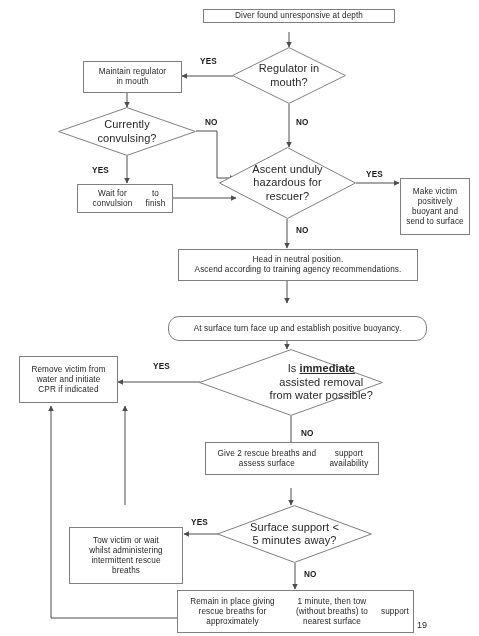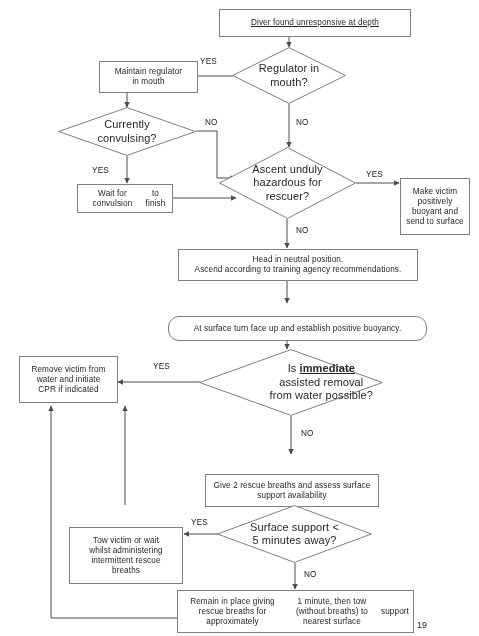--- a/index.html
+++ b/index.html
@@ -55,21 +55,21 @@
     z-index: 0;
   }
   .decision .dia-label {
     position: relative;
     z-index: 1;
     padding: 0 10px;
   }
   .edge-label {
     position: absolute;
     font-size: 8.2px;
-    font-weight: normal;
+    font-weight: bold;
     color: #1a1a1a;
     letter-spacing: 0.2px;
     white-space: nowrap;
   }
   .page-num {
     position: absolute;
     font-size: 9px;
     color: #262626;
   }
   .em-underline {
@@ -121,35 +121,35 @@
       <path d="M 218 534 L 184 534"></path>
 
       <path d="M 295 563 L 295 589"></path>
 
       <path d="M 125 505 L 125 406"></path>
 
       <path d="M 178 618 L 51 618 L 51 406"></path>
     </g>
   </svg>
 
-  <div class="node process" style="left:219px; top:9px; width:192px; height:28px;text-decoration:underline;">
+  <div class="node process" style="left:203px; top:9px; width:192px; height:14px;">
     <span>Diver found unresponsive at depth</span>
   </div>
 
   <div class="node decision" style="left:232px; top:47px; width:114px; height:57px;">
     <svg class="dia-shape" viewBox="0 0 114 57" preserveAspectRatio="none">
       <polygon points="57,0.6 113.4,28.5 57,56.4 0.6,28.5" fill="#ffffff" stroke="#7f7f7f" stroke-width="1"></polygon>
     </svg>
     <div class="dia-label">
       <div>Regulator in</div>
       <div>mouth?</div>
     </div>
   </div>
 
-  <div class="node process" style="left:83px; top:61px; width:99px; height:32px; flex-direction:column;margin-left:16px;">
+  <div class="node process" style="left:83px; top:61px; width:99px; height:32px; flex-direction:column;">
     <span>Maintain regulator</span>
     <span>in mouth</span>
   </div>
 
   <div class="node decision" style="left:58px; top:107px; width:138px; height:49px;">
     <svg class="dia-shape" viewBox="0 0 138 49" preserveAspectRatio="none">
       <polygon points="69,0.6 137.4,24.5 69,48.4 0.6,24.5" fill="#ffffff" stroke="#7f7f7f" stroke-width="1"></polygon>
     </svg>
     <div class="dia-label">
       <div>Currently</div>
@@ -199,21 +199,21 @@
       <div>from water possible?</div>
     </div>
   </div>
 
   <div class="node process" style="left:19px; top:356px; width:99px; height:47px; flex-direction:column;">
     <span>Remove victim from</span>
     <span>water and initiate</span>
     <span>CPR if indicated</span>
   </div>
 
-  <div class="node process" style="left:205px; top:474px; width:174px; height:33px; flex-direction:column;">
+  <div class="node process" style="left:205px; top:442px; width:174px; height:33px; flex-direction:row;">
     <span>Give 2 rescue breaths and assess surface</span>
     <span>support availability</span>
   </div>
 
   <div class="node decision" style="left:217px; top:505px; width:155px; height:58px;">
     <svg class="dia-shape" viewBox="0 0 155 58" preserveAspectRatio="none">
       <polygon points="77.5,0.6 154.4,29 77.5,57.4 0.6,29" fill="#ffffff" stroke="#7f7f7f" stroke-width="1"></polygon>
     </svg>
     <div class="dia-label">
       <div>Surface support &lt;</div>

